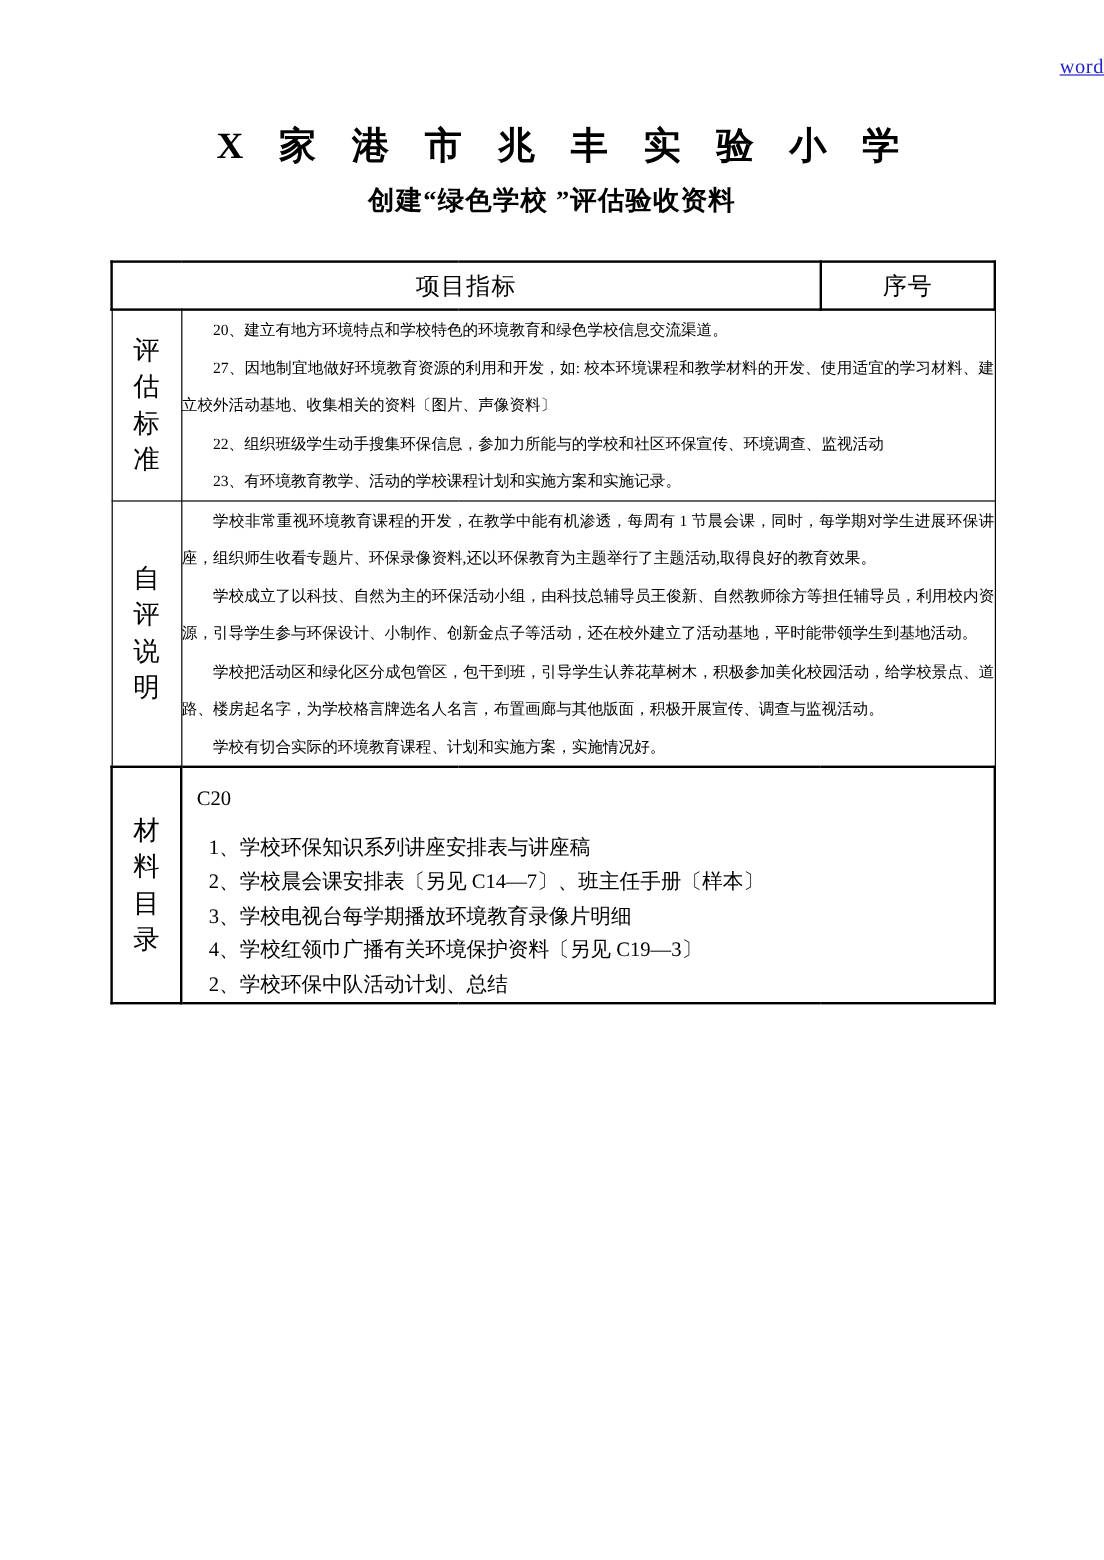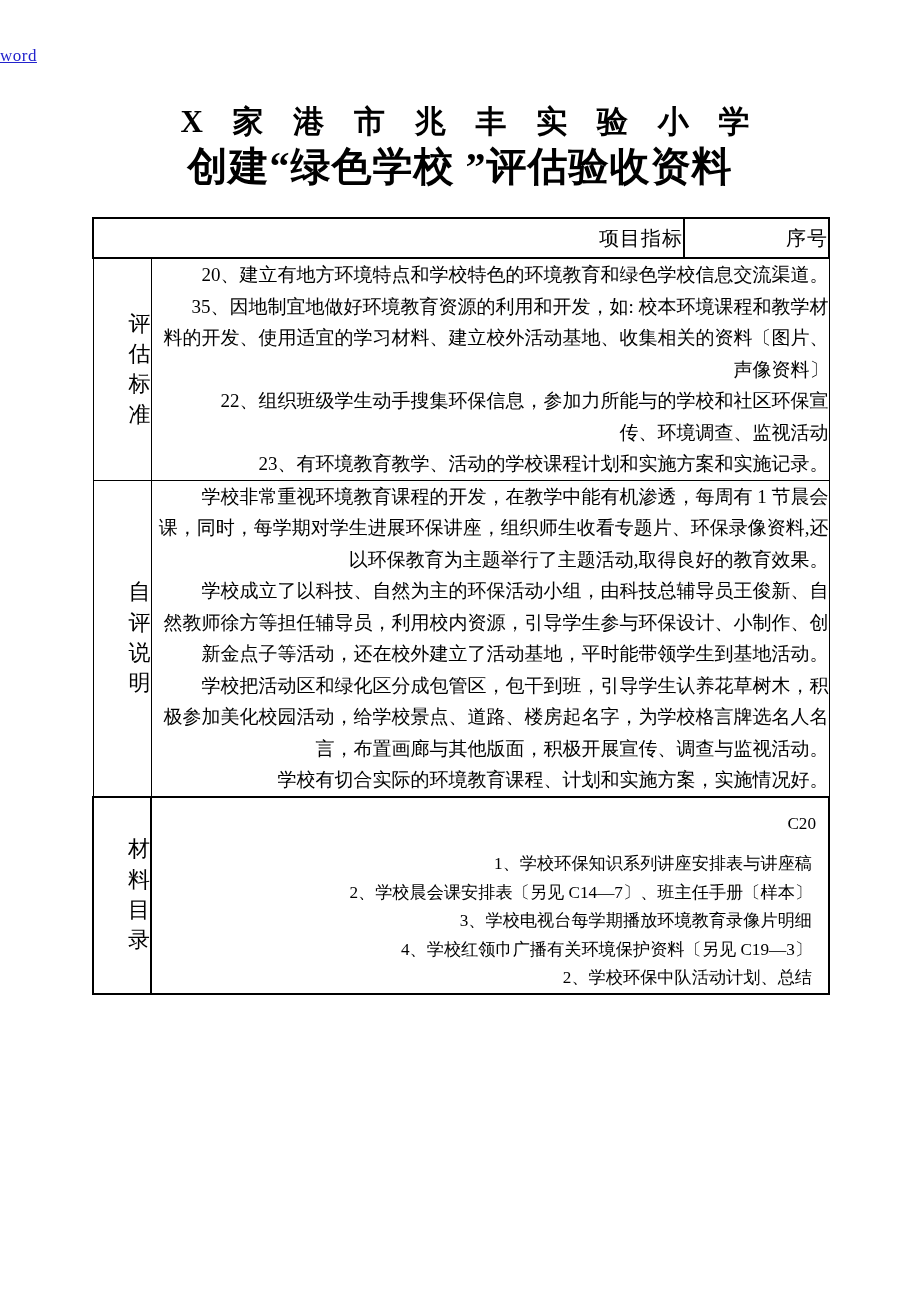--- a/index.html
+++ b/index.html
@@ -21,21 +21,21 @@
     height: 1300px;
     box-sizing: border-box;
   }
 
   
   .word-link {
     position: absolute;
     top: 46px;
     left: 0;
     width: 920px;
-    text-align: left;
+    text-align: right;
     font-size: 17px;
     color: #2222cc;
     text-decoration: underline;
     font-family: "Liberation Serif", serif;
     letter-spacing: 0.5px;
   }
 
   
   .doc-title {
     position: absolute;
@@ -48,21 +48,21 @@
     font-family: "Liberation Serif", "DejaVu Serif", serif;
     font-size: 31px;
     font-weight: bold;
     letter-spacing: 11px;
     line-height: 44px;
     white-space: nowrap;
     padding-left: 21px;
   }
   .title-line2 {
     font-family: "Liberation Serif", "DejaVu Serif", serif;
-    font-size: 40px;
+    font-size: 22px;
     font-weight: bold;
     letter-spacing: 1px;
     line-height: 46px;
     white-space: nowrap;
   }
 
   
   .tbl-wrap {
     position: absolute;
     left: 92px;
@@ -71,21 +71,20 @@
   }
   table.main {
     border-collapse: collapse;
     width: 736px;
     table-layout: fixed;
   }
   table.main td {
     border: 1px solid #000000;
     vertical-align: middle;
     padding: 0;
-    text-align: right;
   }
   .outer-border {
     border: 2px solid #000000 !important;
   }
 
   
   .hdr-cell {
     text-align: center;
     font-size: 20px;
     height: 38px;
@@ -110,21 +109,21 @@
     line-height: 1.38;
     letter-spacing: 0px;
   }
   .vlabel span {
     display: block;
   }
 
   
   .body-cell {
     padding: 6px 8px 6px 8px;
-    font-size: 19px;
+    font-size: 13px;
     line-height: 31.5px;
     text-align: justify;
     vertical-align: top;
   }
   .body-cell p {
     margin: 0;
     text-indent: 2em;
   }
 
   
@@ -189,21 +188,21 @@
 
         <tr>
           <td class="vlabel">
             <span>评</span>
             <span>估</span>
             <span>标</span>
             <span>准</span>
           </td>
           <td class="body-cell" colspan="3">
             <p>20、建立有地方环境特点和学校特色的环境教育和绿色学校信息交流渠道。</p>
-            <p>35、因地制宜地做好环境教育资源的利用和开发，如: 校本环境课程和教学材料的开发、使用适宜的学习材料、建立校外活动基地、收集相关的资料〔图片、声像资料〕</p>
+            <p>27、因地制宜地做好环境教育资源的利用和开发，如: 校本环境课程和教学材料的开发、使用适宜的学习材料、建立校外活动基地、收集相关的资料〔图片、声像资料〕</p>
             <p>22、组织班级学生动手搜集环保信息，参加力所能与的学校和社区环保宣传、环境调查、监视活动</p>
             <p>23、有环境教育教学、活动的学校课程计划和实施方案和实施记录。</p>
           </td>
         </tr>
 
         <tr>
           <td class="vlabel">
             <span>自</span>
             <span>评</span>
             <span>说</span>

